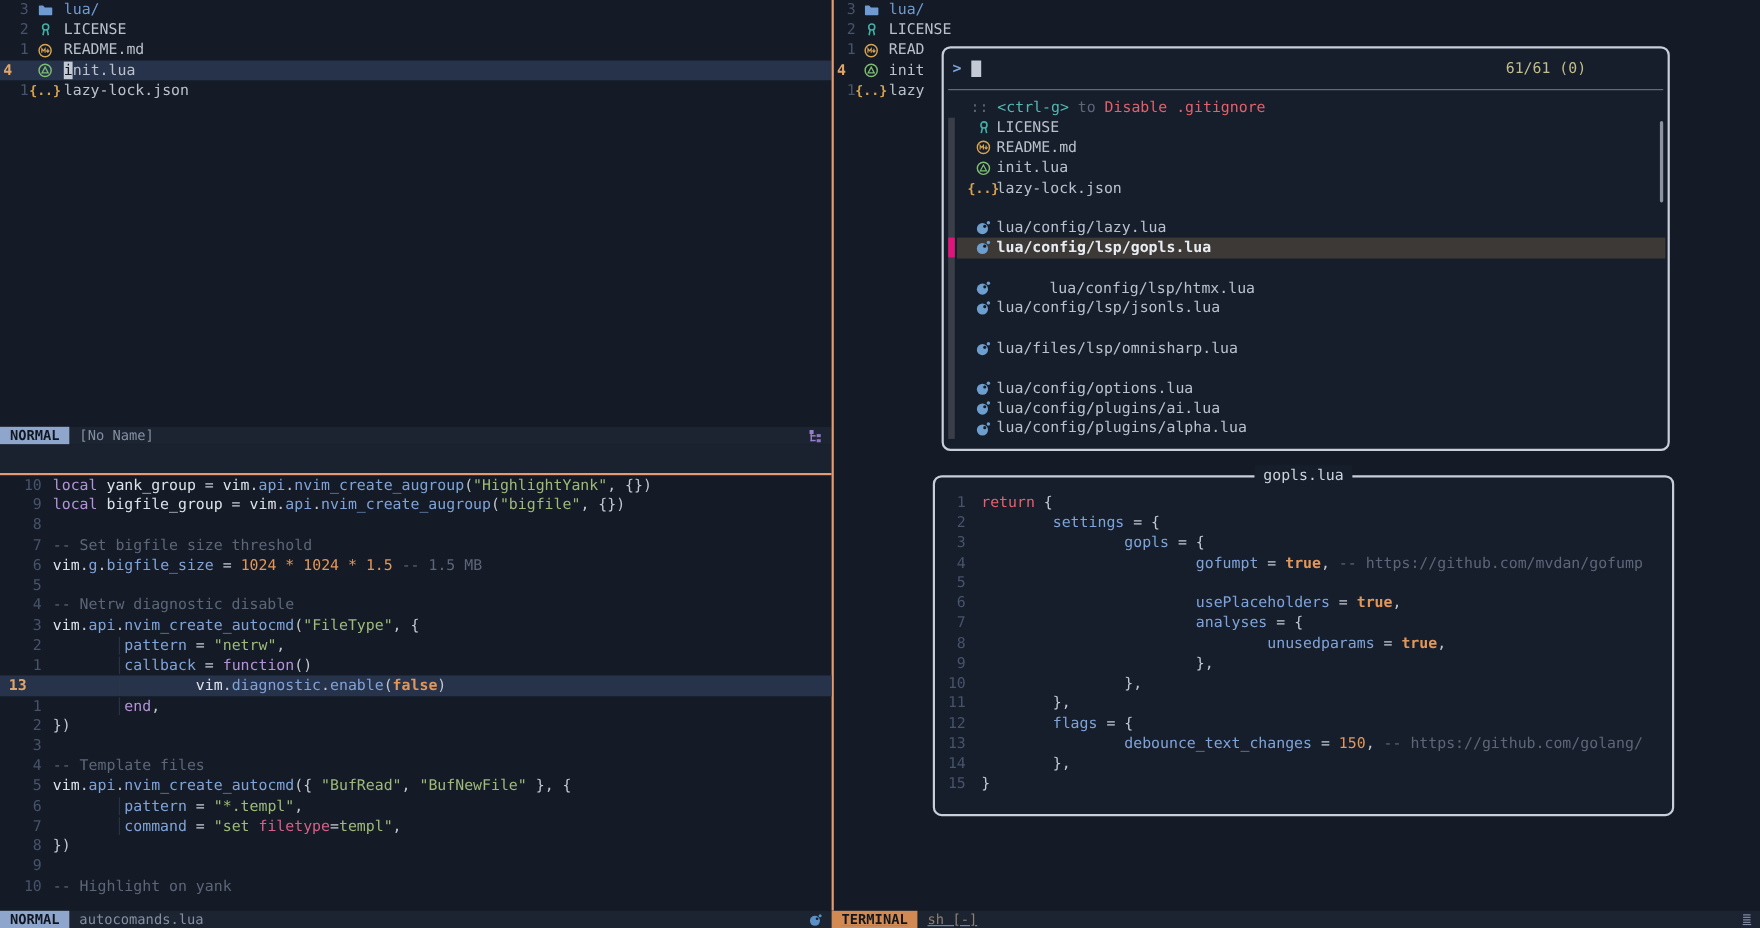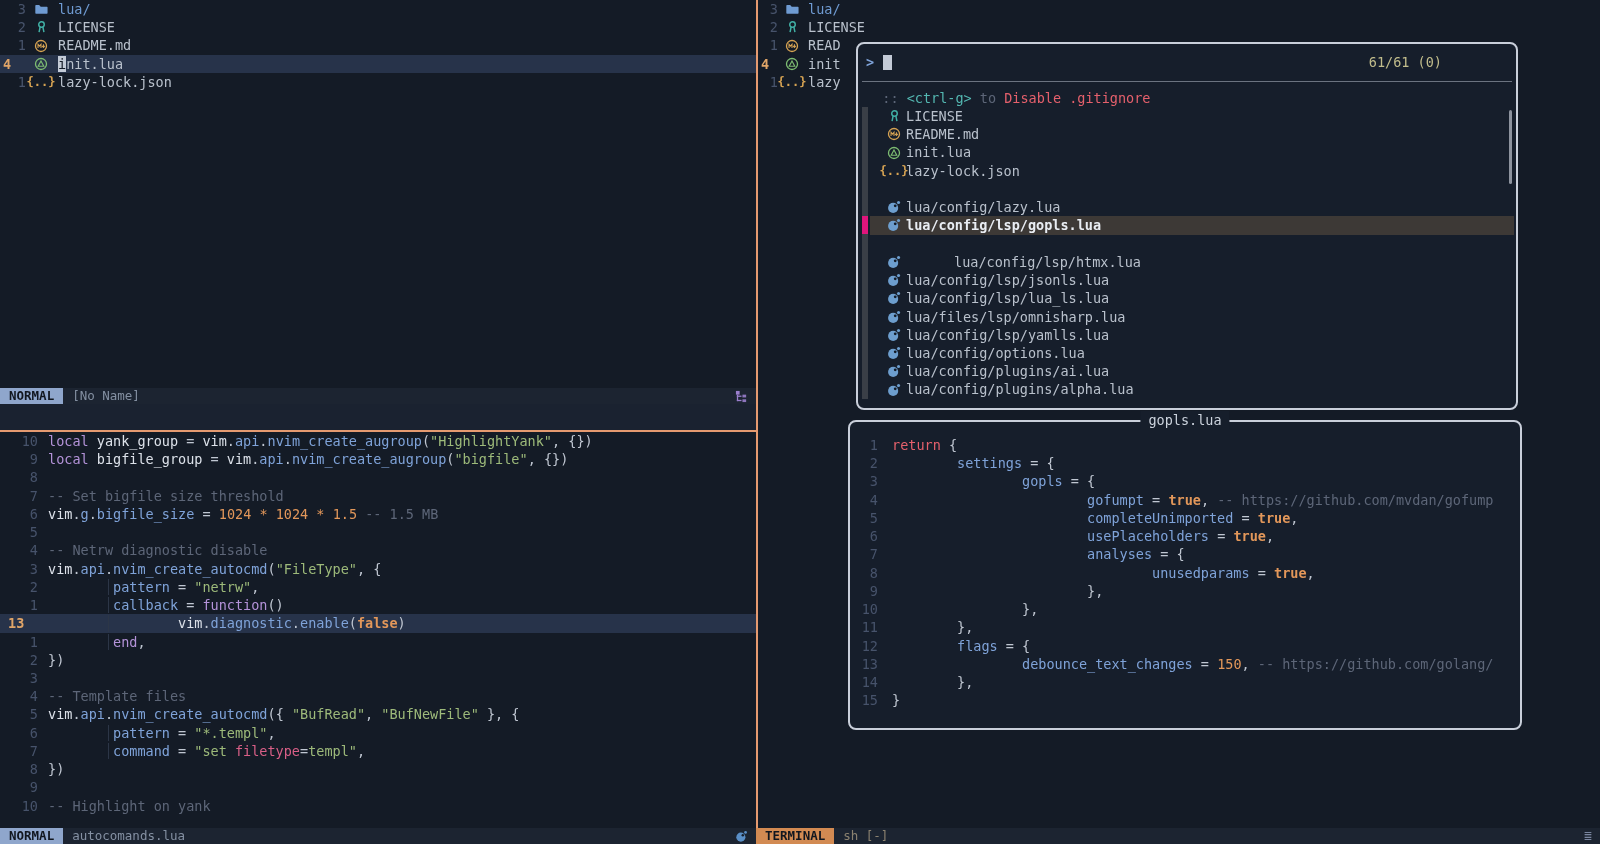--- a/index.html
+++ b/index.html
@@ -67,21 +67,21 @@
   #fzf-list .fzf-gutter{position:absolute;left:4px;top:0;width:6px;height:292px;background:#3a3f47;}
   #fzf-list .fzf-marker{position:absolute;left:4px;width:6px;height:18px;background:#e0157c;}
   .fzf-row{position:absolute;left:12px;right:2px;height:18.23px;display:flex;align-items:center;}
   .fzf-row.sel{background:#3d3936;}
   .fzf-row .icon{margin-left:16px;}
   .fzf-row .fname{margin-left:4px;}
   .fzf-row.sel .fname{color:#e9edf3;font-weight:700;}
   #fzf-scrollbar{position:absolute;right:4px;top:66px;width:3px;height:74px;background:#8d939e;border-radius:2px;}
 
   
-  #preview-win{left:848px;top:420px;width:674px;height:310px;background:#161e2b;
+  #preview-win{left:848px;top:432px;width:674px;height:310px;background:#161e2b;
                border:2px solid #c9cfda;border-radius:8px;box-sizing:border-box;z-index:5;}
   #preview-title{position:absolute;top:-11px;left:50%;transform:translateX(-50%);
                  background:#161e2b;padding:0 8px;color:#ccd3dd;}
   #preview-code{position:absolute;left:0;right:2px;top:14px;bottom:2px;overflow:hidden;}
   #preview-code .row{width:666px;}
   #preview-code .lnum{width:28px;}
   #preview-code .code{margin-left:14px;white-space:pre;}
 
   
   .t-pl{color:#c0c7d2}
@@ -320,21 +320,21 @@
       </div>
       <div class="row" style="top: 72.8px;">
         <span class="lnum">1</span>
         <span class="icon">
           <span style="color:#d6a353;font-weight:700;font-size:12px;">{..}</span>
         </span>
         <span class="fname">lazy</span>
       </div>
     </div>
 
-  <div class="statusline" style="left:756px;top:828px;width:844px;">
+  <div class="statusline" style="left:756px;top:828px;width:844px;text-decoration:underline;">
     <span class="badge terminal">TERMINAL</span>
     <span class="sl-file shtext">sh [-]</span>
     <span class="sl-right lines-glyph">≣</span>
   </div>
 
   <div id="fzf-popup" class="abs">
     <div class="fzf-prompt-row">
       <span class="fzf-caret">&gt;</span>
       <span class="fzf-cursor"></span>
       <span class="fzf-counter">61/61 (0)</span>
@@ -410,49 +410,29 @@
         <div class="fzf-row" style="top: 164.07px;">
           <span class="icon">
             <svg width="14" height="14" viewBox="0 0 16 16">
               <circle cx="7" cy="9" r="5.8" fill="#6d9ece"></circle>
               <circle cx="9.4" cy="6.6" r="1.6" fill="#141b26"></circle>
               <circle cx="13.2" cy="2.8" r="1.8" fill="#6d9ece"></circle>
             </svg>
           </span>
           <span class="fname">lua/config/lsp/jsonls.lua</span>
         </div>
-        <div class="fzf-row" style="top: 182.3px;">
-          <span class="icon">
-            <svg width="14" height="14" viewBox="0 0 16 16">
-              <circle cx="7" cy="9" r="5.8" fill="#6d9ece"></circle>
-              <circle cx="9.4" cy="6.6" r="1.6" fill="#141b26"></circle>
-              <circle cx="13.2" cy="2.8" r="1.8" fill="#6d9ece"></circle>
-            </svg>
-          </span>
-          <span class="fname">lua/config/lsp/lua_ls.lua</span>
-        </div>
         <div class="fzf-row" style="top: 200.53px;">
           <span class="icon">
             <svg width="14" height="14" viewBox="0 0 16 16">
               <circle cx="7" cy="9" r="5.8" fill="#6d9ece"></circle>
               <circle cx="9.4" cy="6.6" r="1.6" fill="#141b26"></circle>
               <circle cx="13.2" cy="2.8" r="1.8" fill="#6d9ece"></circle>
             </svg>
           </span>
           <span class="fname">lua/files/lsp/omnisharp.lua</span>
-        </div>
-        <div class="fzf-row" style="top: 218.76px;">
-          <span class="icon">
-            <svg width="14" height="14" viewBox="0 0 16 16">
-              <circle cx="7" cy="9" r="5.8" fill="#6d9ece"></circle>
-              <circle cx="9.4" cy="6.6" r="1.6" fill="#141b26"></circle>
-              <circle cx="13.2" cy="2.8" r="1.8" fill="#6d9ece"></circle>
-            </svg>
-          </span>
-          <span class="fname">lua/config/lsp/yamlls.lua</span>
         </div>
         <div class="fzf-row" style="top: 236.99px;">
           <span class="icon">
             <svg width="14" height="14" viewBox="0 0 16 16">
               <circle cx="7" cy="9" r="5.8" fill="#6d9ece"></circle>
               <circle cx="9.4" cy="6.6" r="1.6" fill="#141b26"></circle>
               <circle cx="13.2" cy="2.8" r="1.8" fill="#6d9ece"></circle>
             </svg>
           </span>
           <span class="fname">lua/config/options.lua</span>
@@ -495,21 +475,20 @@
         <div class="row" style="top: 36.46px;">
           <span class="lnum">3</span>
           <span class="code pre"><span class="t-pl">                </span><span class="t-id">gopls</span><span class="t-pl"> = {</span></span>
         </div>
         <div class="row" style="top: 54.69px;">
           <span class="lnum">4</span>
           <span class="code pre"><span class="t-pl">                        </span><span class="t-id">gofumpt</span><span class="t-pl"> = </span><span class="t-bool">true</span><span class="t-pl">,</span><span class="t-cmt"> -- https://github.com/mvdan/gofump</span></span>
         </div>
         <div class="row" style="top: 72.92px;">
           <span class="lnum">5</span>
-          <span class="code pre"><span class="t-pl">                        </span><span class="t-id">completeUnimported</span><span class="t-pl"> = </span><span class="t-bool">true</span><span class="t-pl">,</span></span>
         </div>
         <div class="row" style="top: 91.15px;">
           <span class="lnum">6</span>
           <span class="code pre"><span class="t-pl">                        </span><span class="t-id">usePlaceholders</span><span class="t-pl"> = </span><span class="t-bool">true</span><span class="t-pl">,</span></span>
         </div>
         <div class="row" style="top: 109.38px;">
           <span class="lnum">7</span>
           <span class="code pre"><span class="t-pl">                        </span><span class="t-id">analyses</span><span class="t-pl"> = {</span></span>
         </div>
         <div class="row" style="top: 127.61px;">

